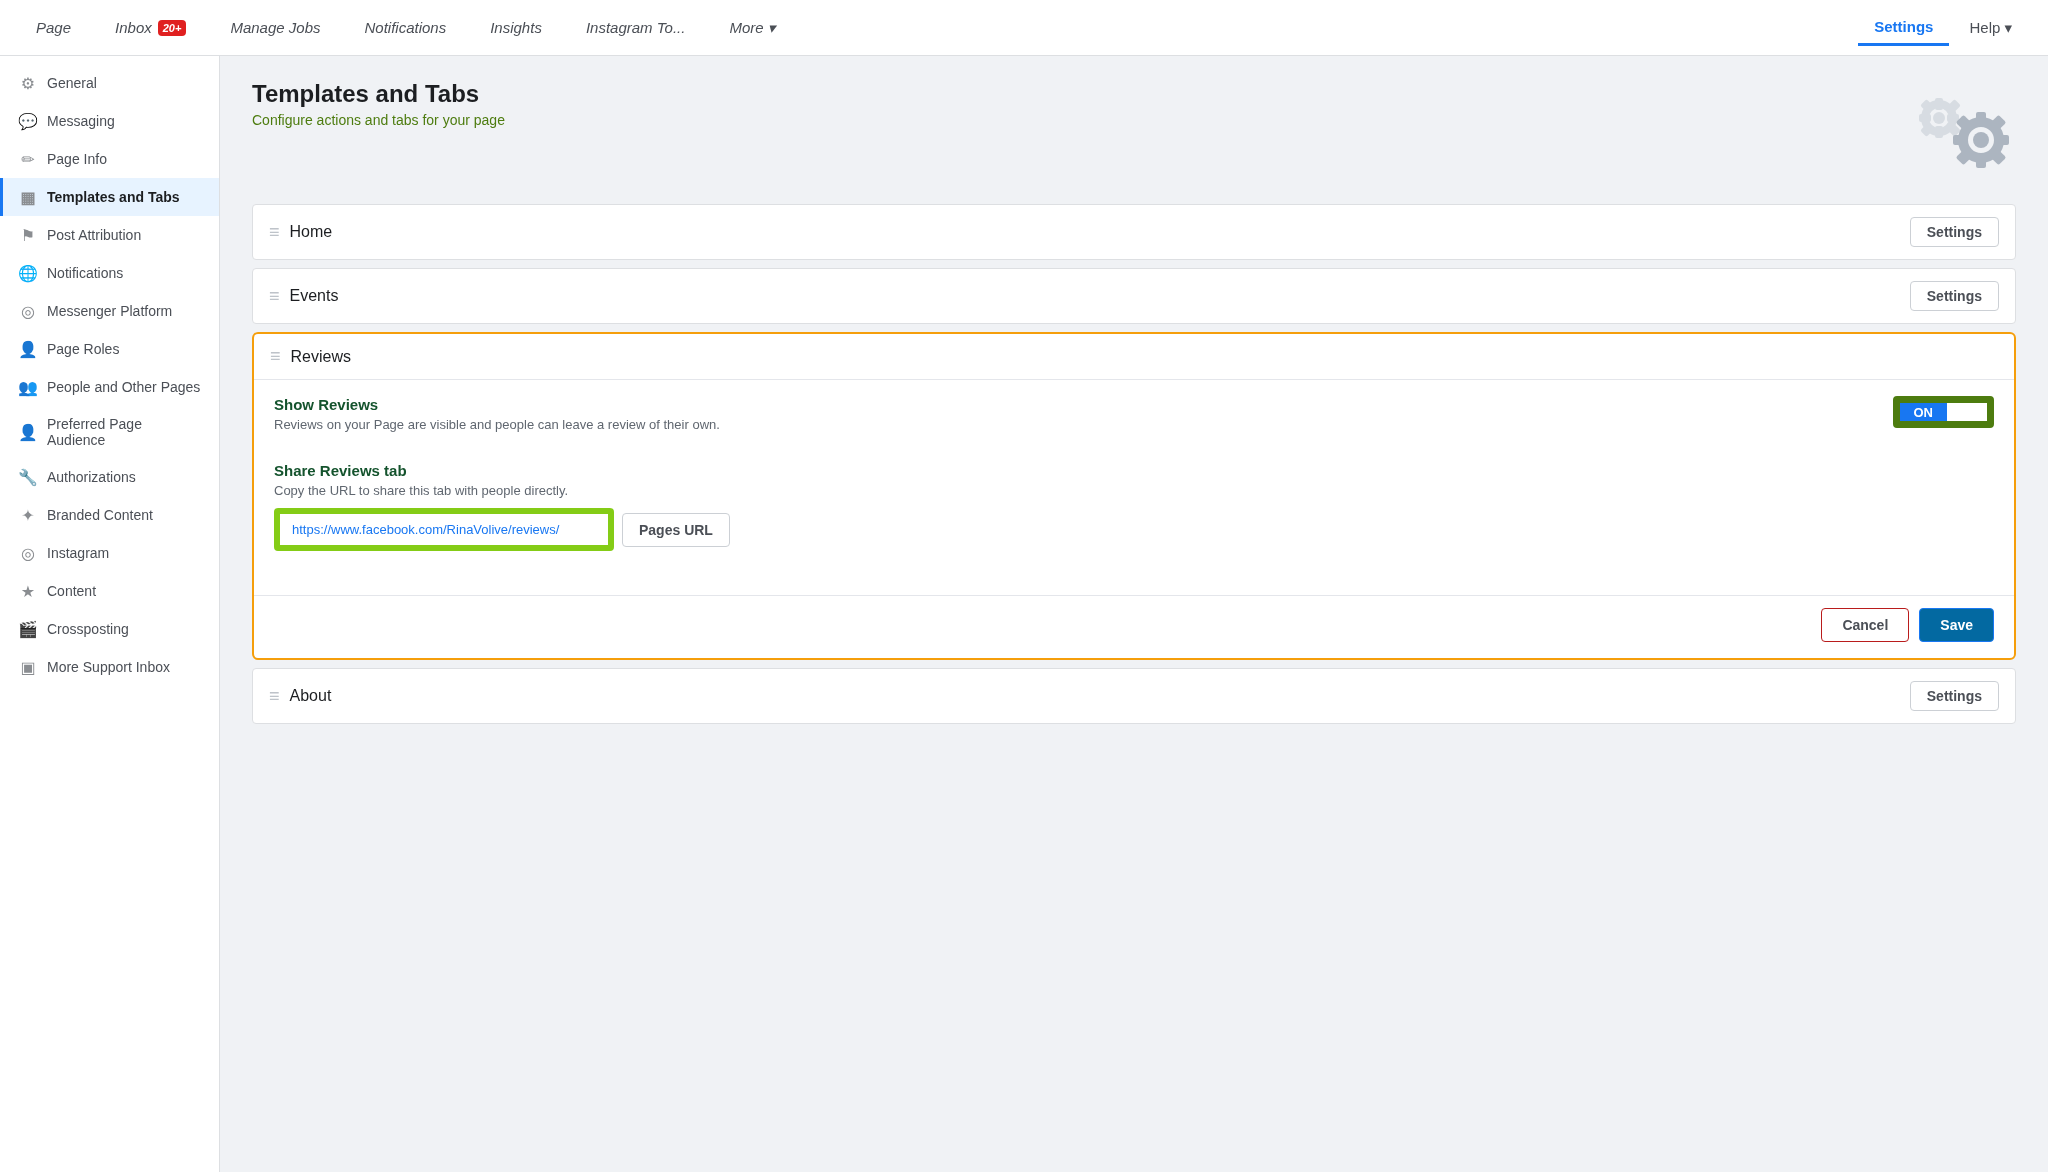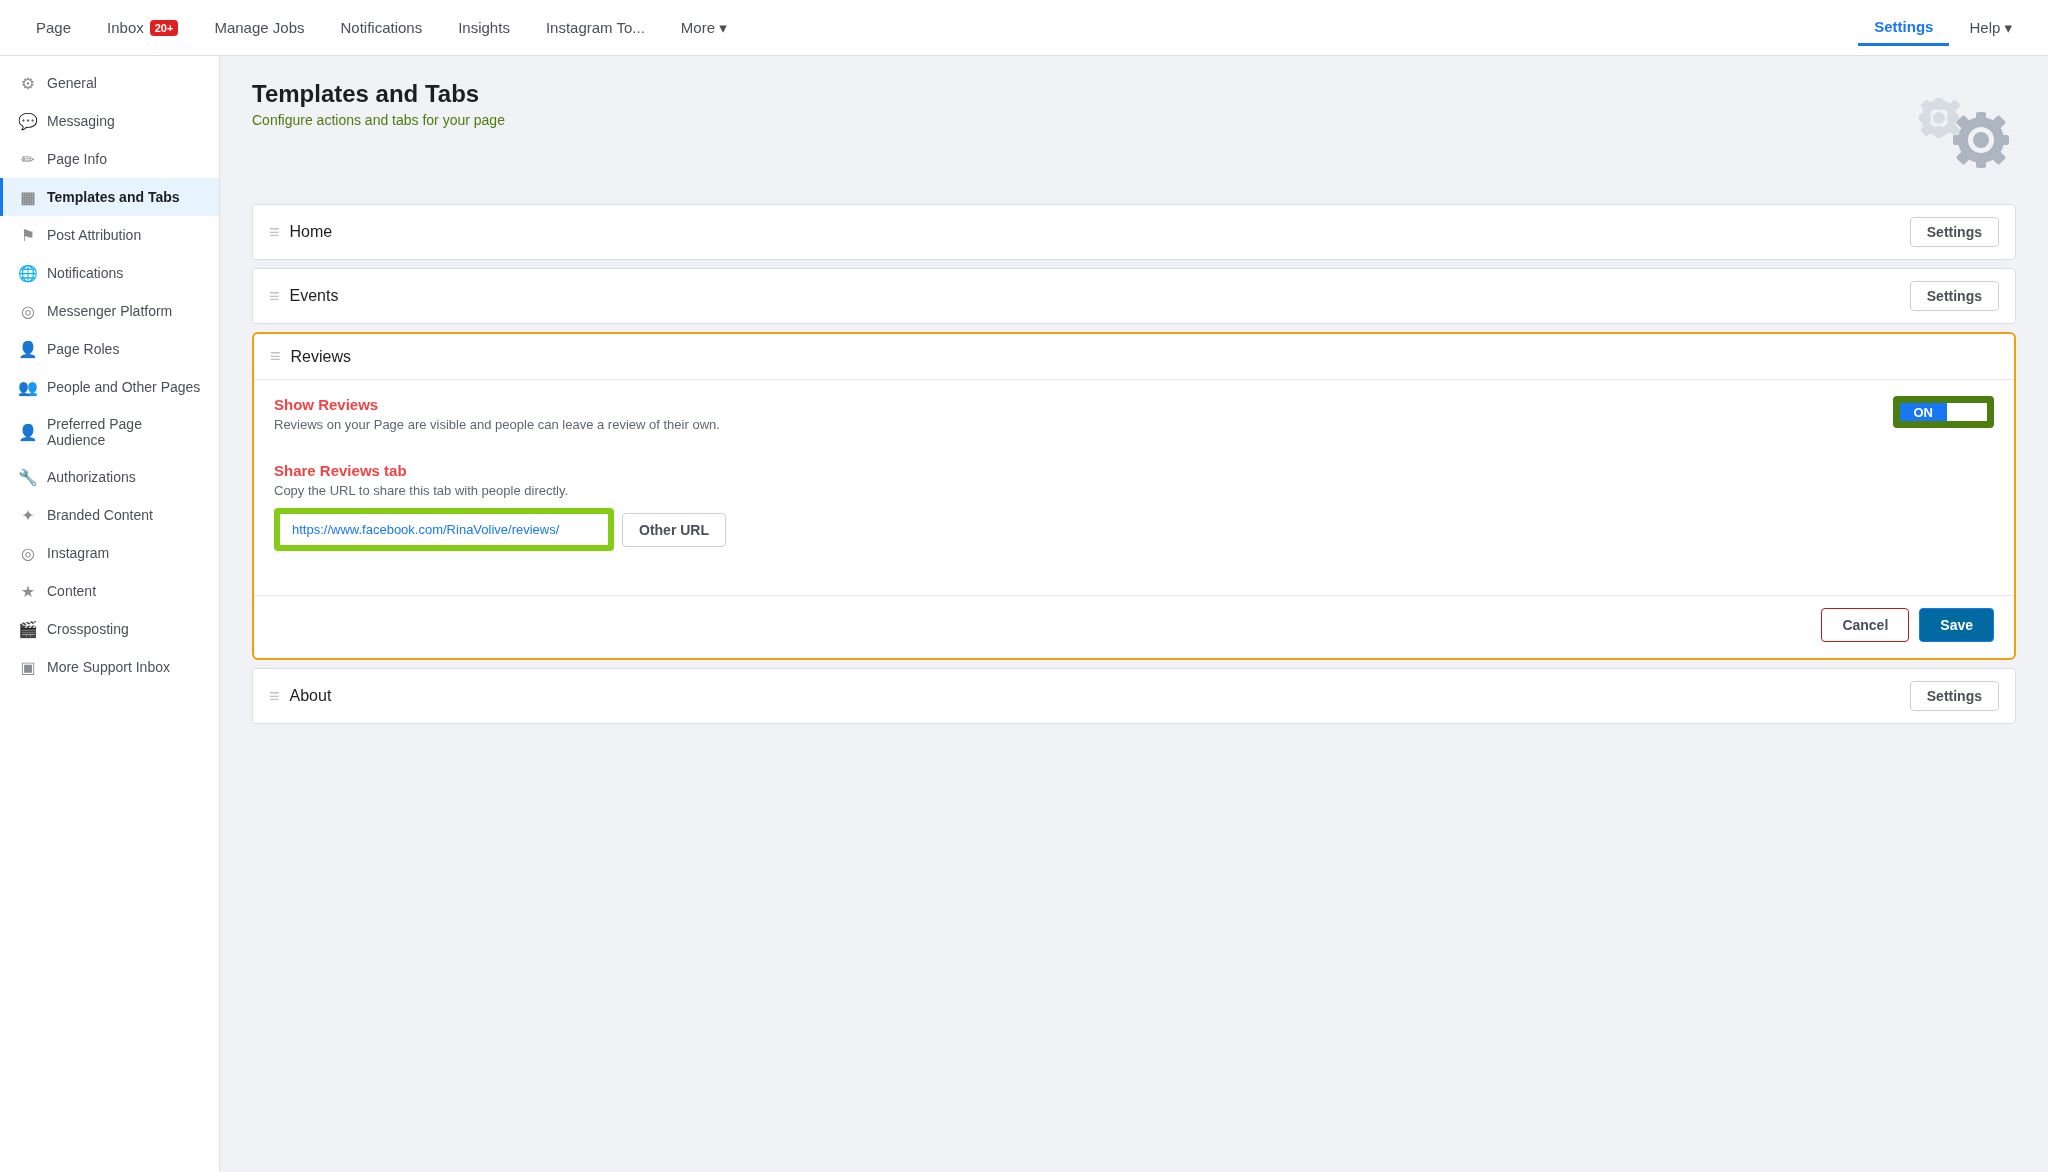--- a/index.html
+++ b/index.html
@@ -10,22 +10,23 @@
       background: #fff;
       border-bottom: 1px solid #dddfe2;
       display: flex;
       align-items: center;
       padding: 0 20px;
       height: 56px;
       position: relative;
     }
     .top-nav-items {
       display: flex;
-      gap: 4px;
+      gap: 12px;
       flex: 1;
+      font-style: italic;
     }
     .nav-item {
       padding: 8px 16px;
       cursor: pointer;
       color: #4b4f56;
       border-radius: 4px;
       font-size: 15px;
       display: flex;
       align-items: center;
       gap: 6px;
@@ -174,21 +175,21 @@
     }
     .reviews-card-body {
       padding: 16px 20px;
     }
     .reviews-section {
       margin-bottom: 20px;
     }
     .reviews-section-title {
       font-size: 15px;
       font-weight: 700;
-      color: #ef4444;
+      color: #14532d;
       margin-bottom: 4px;
     }
     .reviews-section-desc {
       font-size: 13px;
       color: #606770;
       margin-bottom: 10px;
     }
     .toggle-row {
       display: flex;
       justify-content: space-between;
@@ -468,21 +469,21 @@
               <div class="toggle-off"></div>
             </div>
           </div>
         </div>
 
         <div class="reviews-section">
           <div class="reviews-section-title">Share Reviews tab</div>
           <div class="reviews-section-desc">Copy the URL to share this tab with people directly.</div>
           <div class="url-row">
             <input class="url-input" type="text" readonly="" value="https://www.facebook.com/RinaVolive/reviews/" style="">
-            <button class="copy-btn">Other URL</button>
+            <button class="copy-btn">Pages URL</button>
           </div>
         </div>
       </div>
 
       <div class="reviews-footer">
         <button class="cancel-btn">Cancel</button>
         <button class="save-btn">Save</button>
       </div>
     </div>
 

